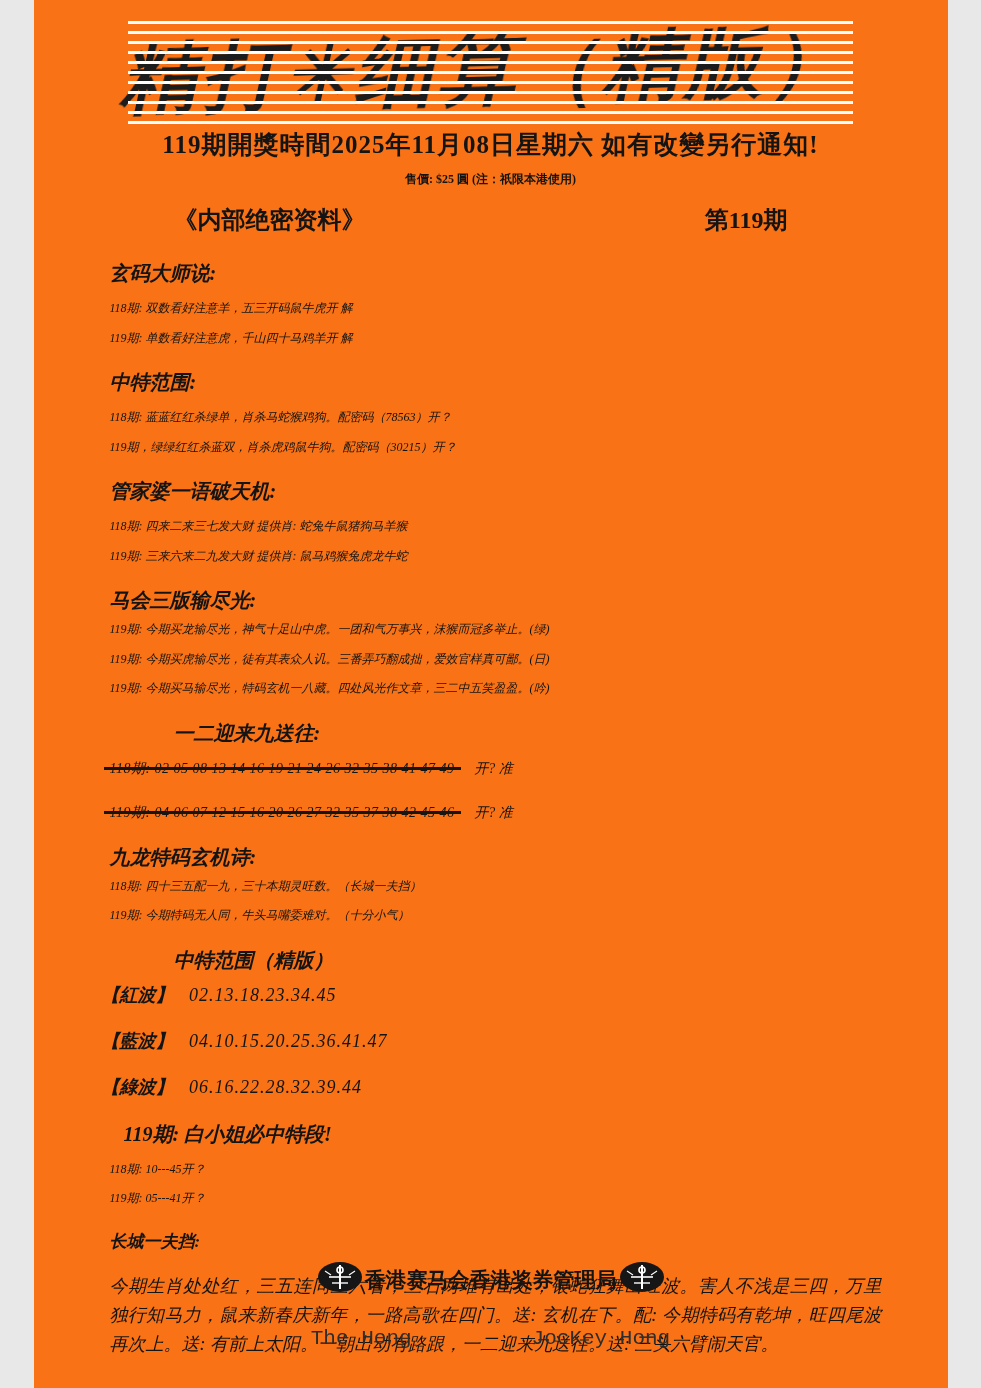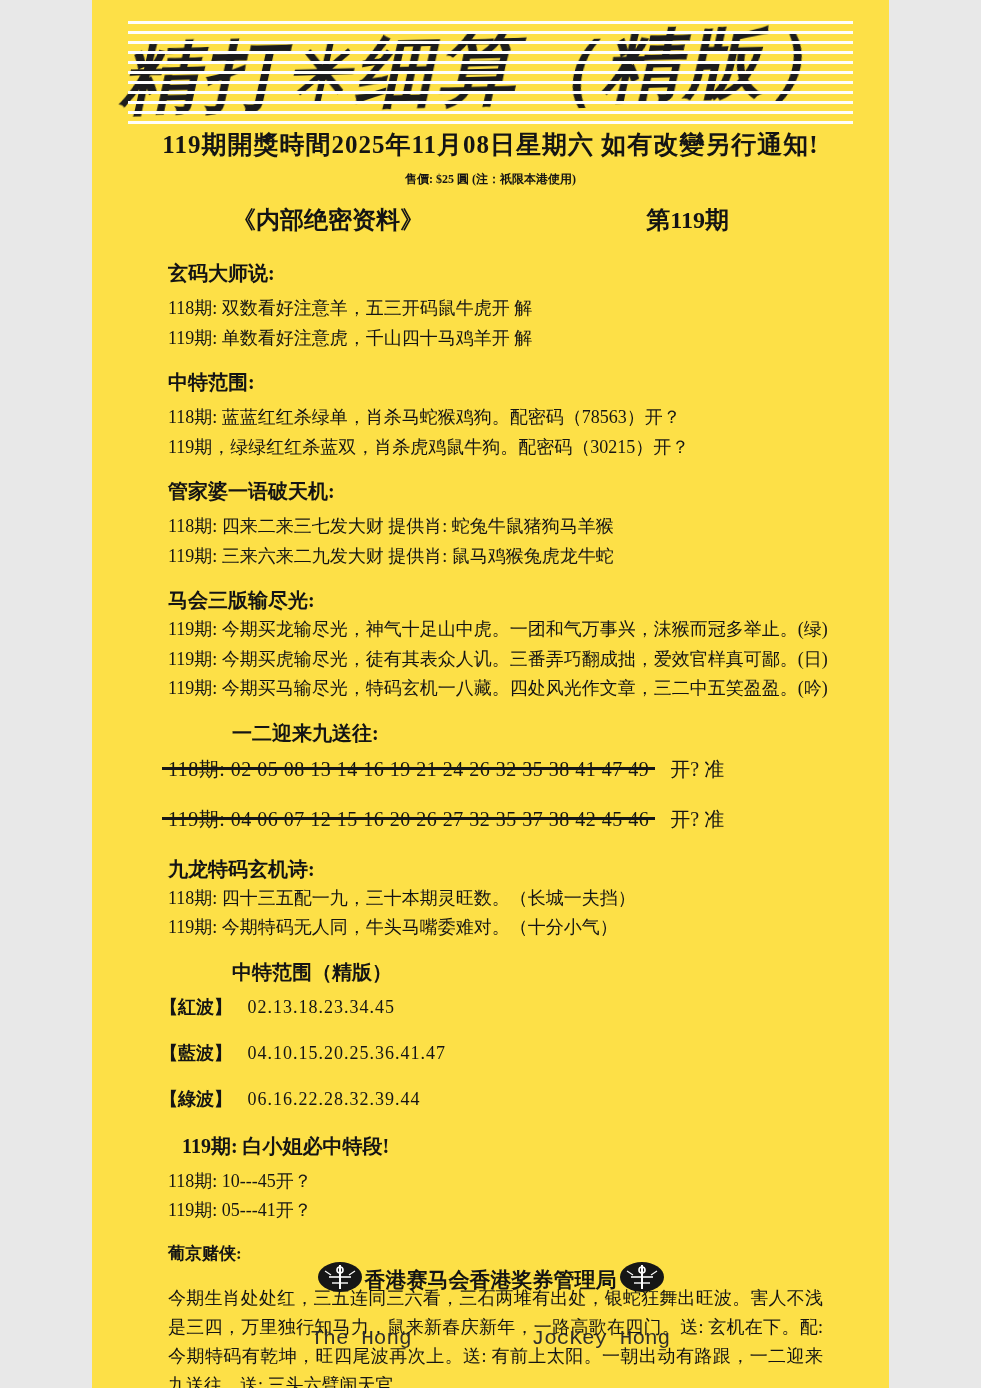--- a/index.html
+++ b/index.html
@@ -1,22 +1,22 @@
 <!DOCTYPE html>
 <html><head>
 <meta charset="utf-8">
 <style>
   * { box-sizing: border-box; }
   html, body { margin: 0; padding: 0; background: #e8e8e8; }
   .page {
     position: relative;
-    width: 797px;
+    width: 914px;
     height: 1388px;
     margin: 0 auto;
-    background: #fde047;
+    background: #f97316;
     color: #141414;
     font-family: "Liberation Serif", "DejaVu Serif", serif;
     overflow: hidden;
   }
   
   .masthead { text-align: center; padding-top: 14px; }
   .title-wrap { position: relative; display: inline-block; }
   .masthead-title {
     display: inline-block;
     font-size: 78px;
@@ -35,29 +35,29 @@
   }
   .notice { font-size: 25px; font-weight: bold; margin-top: 2px; letter-spacing: 1px; }
   .price  { font-size: 12px; font-weight: bold; margin-top: 10px; }
   
   .docrow {
     display: flex; justify-content: space-between; align-items: flex-start;
     padding: 0 160px 0 140px; margin-top: 16px;
     font-size: 24px; font-weight: bold;
   }
   
-  .content { padding: 0 58px 0 76px; }
+  .content { padding: 0 58px 0 76px; font-style: italic; }
   .sec-header { font-size: 20px; font-weight: bold; margin: 0; line-height: 30px; }
-  .sec-line   { font-size: 18px; line-height: 29.5px; margin: 0; }
+  .sec-line   { font-size: 12px; line-height: 29.5px; margin: 0; }
   .indent     { padding-left: 64px; }
   .mt-lg { margin-top: 22px; }
   .mt-md { margin-top: 14px; }
   .mt-sm { margin-top: 6px; }
   
-  .strike-row { font-size: 20px; line-height: 30px; white-space: nowrap; }
+  .strike-row { font-size: 14px; line-height: 30px; white-space: nowrap; }
   .strike { position: relative; display: inline-block; letter-spacing: 0.5px; }
   .strike::after {
     content: ""; position: absolute; left: -6px; right: -6px; top: 13px;
     height: 3.5px; background: #161616;
   }
   .strike-suffix { margin-left: 16px; }
   
   .wave-row { font-size: 18px; line-height: 28px; margin-left: -8px; }
   .wave-label { font-weight: bold; margin-right: 11px; }
   .wave-numbers { letter-spacing: 1px; }
@@ -158,21 +158,21 @@
       </p>
     </div>
 
     <div>
       <p class="sec-header mt-md" style="padding-left:14px;">119期: 白小姐必中特段!</p>
       <p class="sec-line mt-sm">118期: 10---45开？</p>
       <p class="sec-line">119期: 05---41开？</p>
     </div>
 
     <div>
-      <p class="para-header">葡京赌侠:</p>
+      <p class="para-header">长城一夫挡:</p>
       <p class="para-body">今期生肖处处红，三五连同三六看，三石两堆有出处，银蛇狂舞出旺波。害人不浅是三四，万里独行知马力，鼠来新春庆新年，一路高歌在四门。送: 玄机在下。配: 今期特码有乾坤，旺四尾波再次上。送: 有前上太阳。一朝出动有路跟，一二迎来九送往。送: 三头六臂闹天官。</p>
     </div>
 
   </div>
 
   <div class="footer">
     <div class="footer-org">
       <span class="logo">
         <svg width="46" height="32" viewBox="0 0 46 32">
           <ellipse cx="23" cy="16" rx="22" ry="15" fill="#161616"></ellipse>

